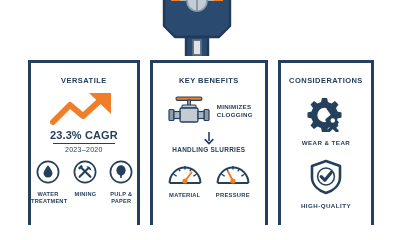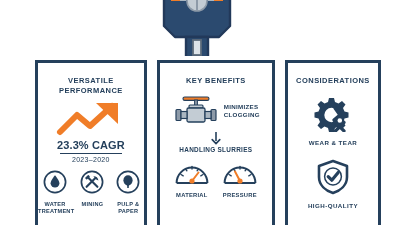--- a/index.html
+++ b/index.html
@@ -21,21 +21,21 @@
     left: 0; top: 0;
     width: 400px;
     height: 56px;
     overflow: hidden;
   }
   #hero svg { position: absolute; left: 118px; top: -46px; }
 
   
   #panels {
     position: absolute;
-    left: 17px;
+    left: 10px;
     top: 60px;
     width: 346px;
     height: 172px;
     display: flex;
     gap: 10px;
     padding-left: 18px;
   }
   .panel {
     background: #ffffff;
     border: 3px solid #25405c;
@@ -188,21 +188,20 @@
       <rect x="75" y="86" width="8" height="15" fill="#dde3e8" stroke="#5d6b7a" stroke-width="1.8"></rect>
     </g>
   </svg>
 </div>
 
 <div id="panels">
 
   <div class="panel p1">
     <div class="panel-title">
       <div>VERSATILE</div>
-      <div>PERFORMANCE</div>
     </div>
 
     <svg class="growth-arrow" width="72" height="38" viewBox="0 0 72 38">
       <path d="M5 32 L22 15 L35 26 L57 6" fill="none" stroke="#f07d28" stroke-width="6" stroke-linecap="round" stroke-linejoin="round"></path>
       <path d="M41 3 L63 3 L63 24 Z" fill="#f07d28"></path>
     </svg>
 
     <div class="cagr">23.3% CAGR</div>
     <div class="cagr-rule"></div>
     <div class="cagr-years">2023–2020</div>

